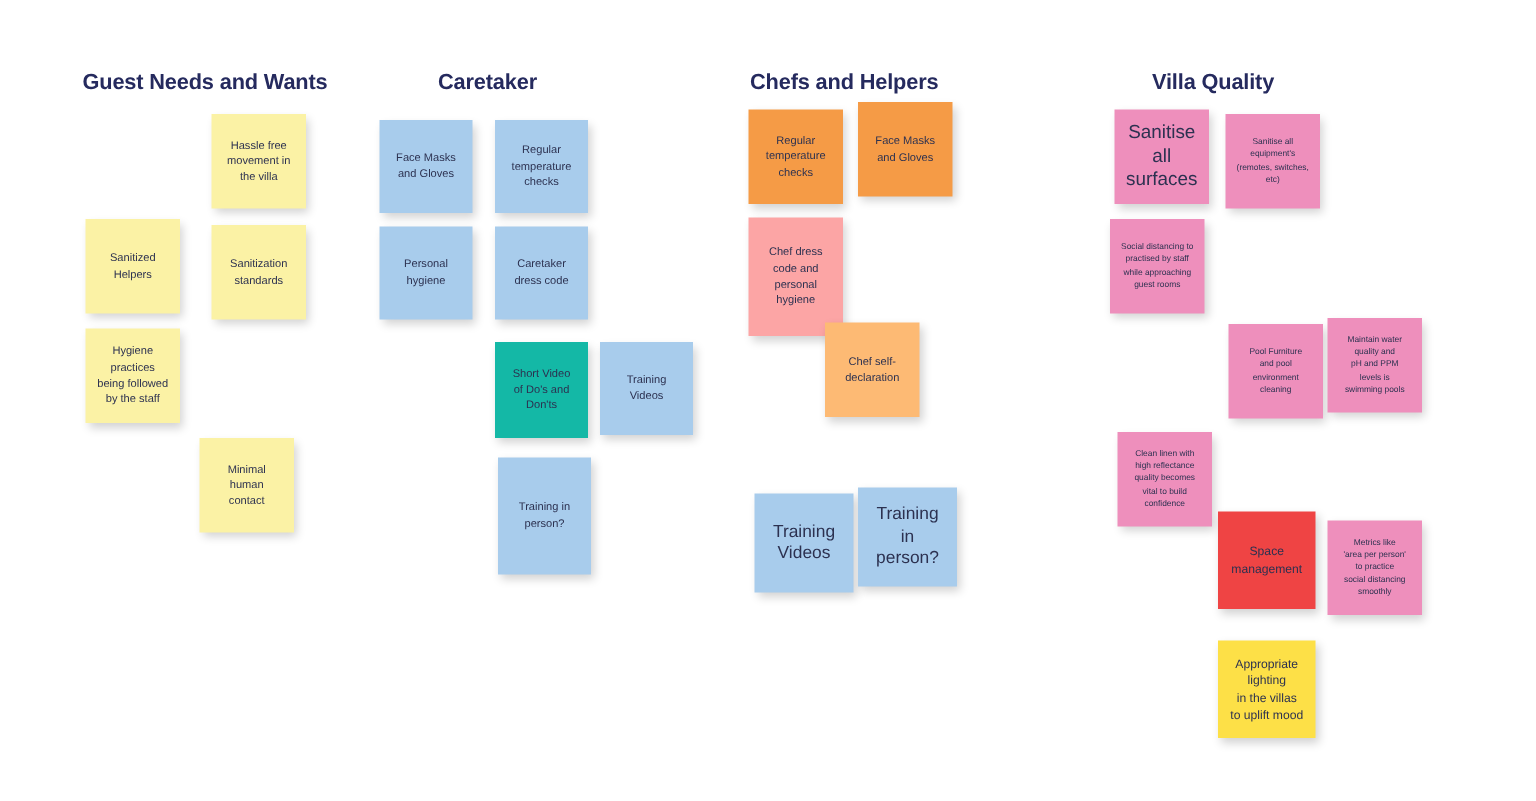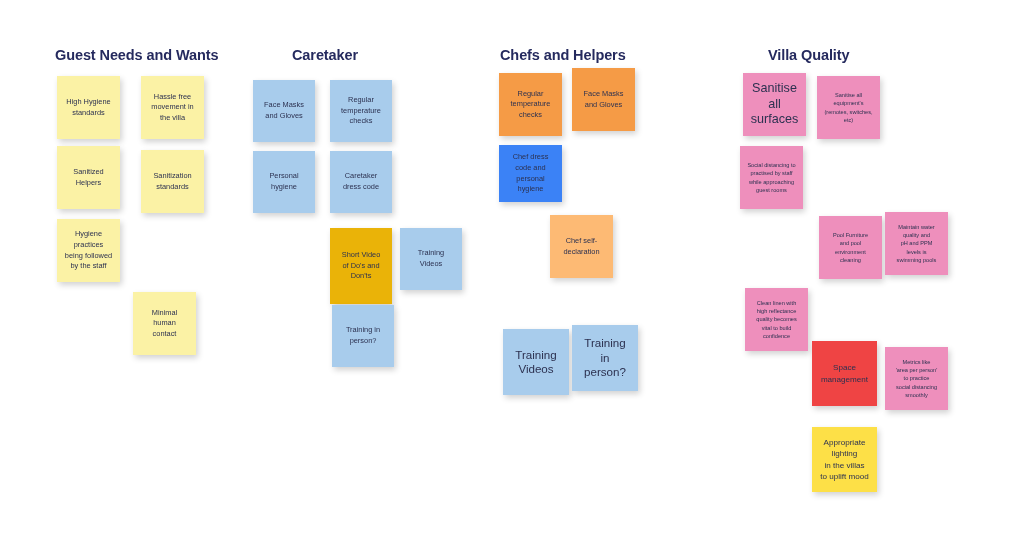--- a/index.html
+++ b/index.html
@@ -55,24 +55,20 @@
   .t-sm  { font-size: 7.4px; line-height: 1.42; }
   .t-md  { font-size: 8.1px; line-height: 1.40; }
   .t-lg  { font-size: 11.6px; line-height: 1.24; }
   .t-xl  { font-size: 12.6px; line-height: 1.22; }
 </style>
 </head>
 <body>
 
 <div id="board">
     <div class="col-title" style="left: 55px; top: 47px;">Guest Needs and Wants</div>
-    <div class="note n-yellow t-sm" style="left: 57px; top: 76px; width: 63px; height: 63px; background: rgb(251, 242, 165); color: rgb(44, 49, 80);">
-      <span>High Hygiene
-standards</span>
-    </div>
     <div class="note n-yellow t-sm" style="left: 141px; top: 76px; width: 63px; height: 63px; background: rgb(251, 242, 165); color: rgb(44, 49, 80);">
       <span>Hassle free
 movement in
 the villa</span>
     </div>
     <div class="note n-yellow t-sm" style="left: 57px; top: 146px; width: 63px; height: 63px; background: rgb(251, 242, 165); color: rgb(44, 49, 80);">
       <span>Sanitized
 Helpers</span>
     </div>
     <div class="note n-yellow t-sm" style="left: 141px; top: 150px; width: 63px; height: 63px; background: rgb(251, 242, 165); color: rgb(44, 49, 80);">
@@ -101,44 +97,44 @@
 checks</span>
     </div>
     <div class="note n-blue t-sm" style="left: 253px; top: 151px; width: 62px; height: 62px; background: rgb(168, 204, 236); color: rgb(44, 49, 80);">
       <span>Personal
 hygiene</span>
     </div>
     <div class="note n-blue t-sm" style="left: 330px; top: 151px; width: 62px; height: 62px; background: rgb(168, 204, 236); color: rgb(44, 49, 80);">
       <span>Caretaker
 dress code</span>
     </div>
-    <div class="note n-blue t-sm" style="left: 330px; top: 228px; width: 62px; height: 76px; background: #eab308; color: rgb(44, 49, 80);">
+    <div class="note n-blue t-sm" style="left: 330px; top: 228px; width: 62px; height: 64px; background: #14b8a6; color: rgb(44, 49, 80);">
       <span>Short Video
 of Do's and
 Don'ts</span>
     </div>
     <div class="note n-blue t-sm" style="left: 400px; top: 228px; width: 62px; height: 62px; background: rgb(168, 204, 236); color: rgb(44, 49, 80);">
       <span>Training
 Videos</span>
     </div>
-    <div class="note n-blue t-sm" style="left: 332px; top: 305px; width: 62px; height: 62px; background: rgb(168, 204, 236); color: rgb(44, 49, 80);">
+    <div class="note n-blue t-sm" style="left: 332px; top: 305px; width: 62px; height: 78px; background: rgb(168, 204, 236); color: rgb(44, 49, 80);">
       <span>Training in
 person?</span>
     </div>
     <div class="col-title" style="left: 500px; top: 47px;">Chefs and Helpers</div>
     <div class="note n-orange t-sm" style="left: 499px; top: 73px; width: 63px; height: 63px; background: rgb(245, 155, 70); color: rgb(44, 49, 80);">
       <span>Regular
 temperature
 checks</span>
     </div>
     <div class="note n-orange t-sm" style="left: 572px; top: 68px; width: 63px; height: 63px; background: rgb(245, 155, 70); color: rgb(44, 49, 80);">
       <span>Face Masks
 and Gloves</span>
     </div>
-    <div class="note n-orange t-sm" style="left: 499px; top: 145px; width: 63px; height: 57px; background: #3b82f6; color: rgb(44, 49, 80);">
+    <div class="note n-orange t-sm" style="left: 499px; top: 145px; width: 63px; height: 79px; background: #fca5a5; color: rgb(44, 49, 80);">
       <span>Chef dress
 code and
 personal
 hygiene</span>
     </div>
     <div class="note n-orange t-sm" style="left: 550px; top: 215px; width: 63px; height: 63px; background: #fdba74; color: rgb(44, 49, 80); justify-content: flex-end;">
       <span>Chef self-
 declaration</span>
     </div>
     <div class="note n-blue t-lg" style="left: 503px; top: 329px; width: 66px; height: 66px; background: rgb(168, 204, 236); color: rgb(44, 49, 80);">

